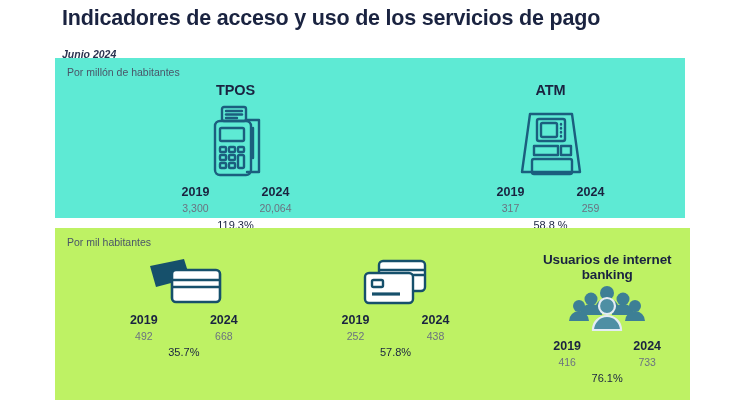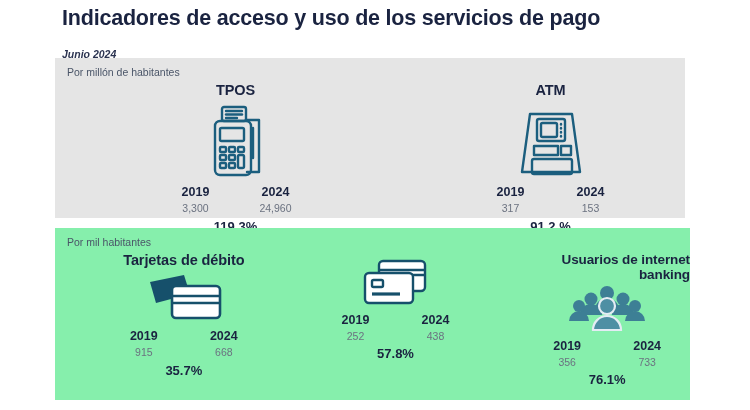--- a/index.html
+++ b/index.html
@@ -18,25 +18,25 @@
     letter-spacing:-0.2px;line-height:1.12;white-space:nowrap;
   }
   .subtitle{
     font-size:10.5px;font-style:italic;font-weight:bold;color:#2b3350;
     margin-top:18px;
   }
 
   .panel{position:absolute;}
   .panel-top{
     left:55px;top:58px;width:630px;height:160px;
-    background:#e5e5e5;
+    background:#5eead4;
   }
   .panel-bottom{
     left:55px;top:228px;width:635px;height:172px;
-    background:#86efac;
+    background:#bef264;
   }
   .panel-label{
     position:absolute;left:12px;top:8px;
     font-size:10.5px;color:#4a5568;font-weight:normal;
   }
 
   .metrics{
     position:absolute;left:0;top:0;width:100%;height:100%;
     display:flex;align-items:flex-start;
   }
@@ -45,33 +45,33 @@
 
   .metric{
     flex:1 1 0;display:flex;flex-direction:column;align-items:center;
     text-align:center;
     margin-left:46px;
   }
   .metric-title{
     font-size:14.5px;font-weight:bold;color:#1a2340;line-height:1.12;
     letter-spacing:-0.1px;
   }
-  .metric-title.small{font-size:13.5px;text-align:right;}
+  .metric-title.small{font-size:13.5px;}
   .icon-wrap{
     display:flex;align-items:center;justify-content:center;
     margin-top:4px;
   }
   .years{
     display:flex;gap:36px;margin-top:5px;
   }
   .col{display:flex;flex-direction:column;align-items:center;min-width:44px;}
   .year{font-size:12.5px;font-weight:bold;color:#1a2340;line-height:1.25;}
   .value{font-size:10.5px;color:#6b7280;line-height:1.3;margin-top:1px;}
   .growth{
-    font-size:13px;font-weight:bold;color:#1a2340;margin-top:3px;
+    font-size:11px;font-weight:normal;color:#1a2340;margin-top:3px;
   }
 </style>
 </head>
 <body>
 
 <div class="page">
 
   <div class="header">
     <div class="title">Indicadores de acceso y uso de los servicios de pago</div>
     <div class="subtitle">Junio 2024</div>
@@ -111,21 +111,21 @@
             </g>
           </svg>
         </div>
         <div class="years">
           <div class="col">
             <span class="year">2019</span>
             <span class="value">3,300</span>
           </div>
           <div class="col">
             <span class="year">2024</span>
-            <span class="value">24,960</span>
+            <span class="value">20,064</span>
           </div>
         </div>
         <div class="growth">119.3%</div>
       </div>
 
       <div class="metric">
         <div class="metric-title">ATM</div>
         <div class="icon-wrap">
           <svg width="78" height="78" viewBox="0 0 78 78">
             <g fill="none" stroke="#1b5e7e" stroke-width="2.4" stroke-linejoin="round" stroke-linecap="round">
@@ -146,55 +146,54 @@
             </g>
           </svg>
         </div>
         <div class="years">
           <div class="col">
             <span class="year">2019</span>
             <span class="value">317</span>
           </div>
           <div class="col">
             <span class="year">2024</span>
-            <span class="value">153</span>
-          </div>
-        </div>
-        <div class="growth">91.2 %</div>
+            <span class="value">259</span>
+          </div>
+        </div>
+        <div class="growth">58.8 %</div>
       </div>
 
     </div>
   </div>
 
   <div class="panel panel-bottom">
     <div class="panel-label">Por mil habitantes</div>
 
     <div class="metrics">
 
       <div class="metric">
-        <div class="metric-title">Tarjetas de débito</div>
         <div class="icon-wrap">
           <svg width="104" height="52" viewBox="0 0 104 52">
 
             <path d="M18 10 L52 3 L58 22 L24 31 Z" fill="#16506b"></path>
             <path d="M50 4 L58 20 L46 22 Z" fill="#16506b"></path>
 
             <g fill="#ffffff" stroke="#16506b" stroke-width="2.6" stroke-linejoin="round">
               <rect x="40" y="14" width="48" height="32" rx="4"></rect>
             </g>
             <g stroke="#16506b" stroke-width="2.6">
               <line x1="41" y1="24" x2="87" y2="24"></line>
               <line x1="41" y1="31" x2="87" y2="31"></line>
             </g>
           </svg>
         </div>
         <div class="years">
           <div class="col">
             <span class="year">2019</span>
-            <span class="value">915</span>
+            <span class="value">492</span>
           </div>
           <div class="col">
             <span class="year">2024</span>
             <span class="value">668</span>
           </div>
         </div>
         <div class="growth">35.7%</div>
       </div>
 
       <div class="metric">
@@ -254,21 +253,21 @@
             <g fill="#4e8fa4" stroke="#e4ecf4" stroke-width="2.2">
 
               <circle cx="42" cy="20" r="8"></circle>
               <path d="M28 44 a14 14 0 0 1 28 0 z"></path>
             </g>
           </svg>
         </div>
         <div class="years">
           <div class="col">
             <span class="year">2019</span>
-            <span class="value">356</span>
+            <span class="value">416</span>
           </div>
           <div class="col">
             <span class="year">2024</span>
             <span class="value">733</span>
           </div>
         </div>
         <div class="growth">76.1%</div>
       </div>
 
     </div>

